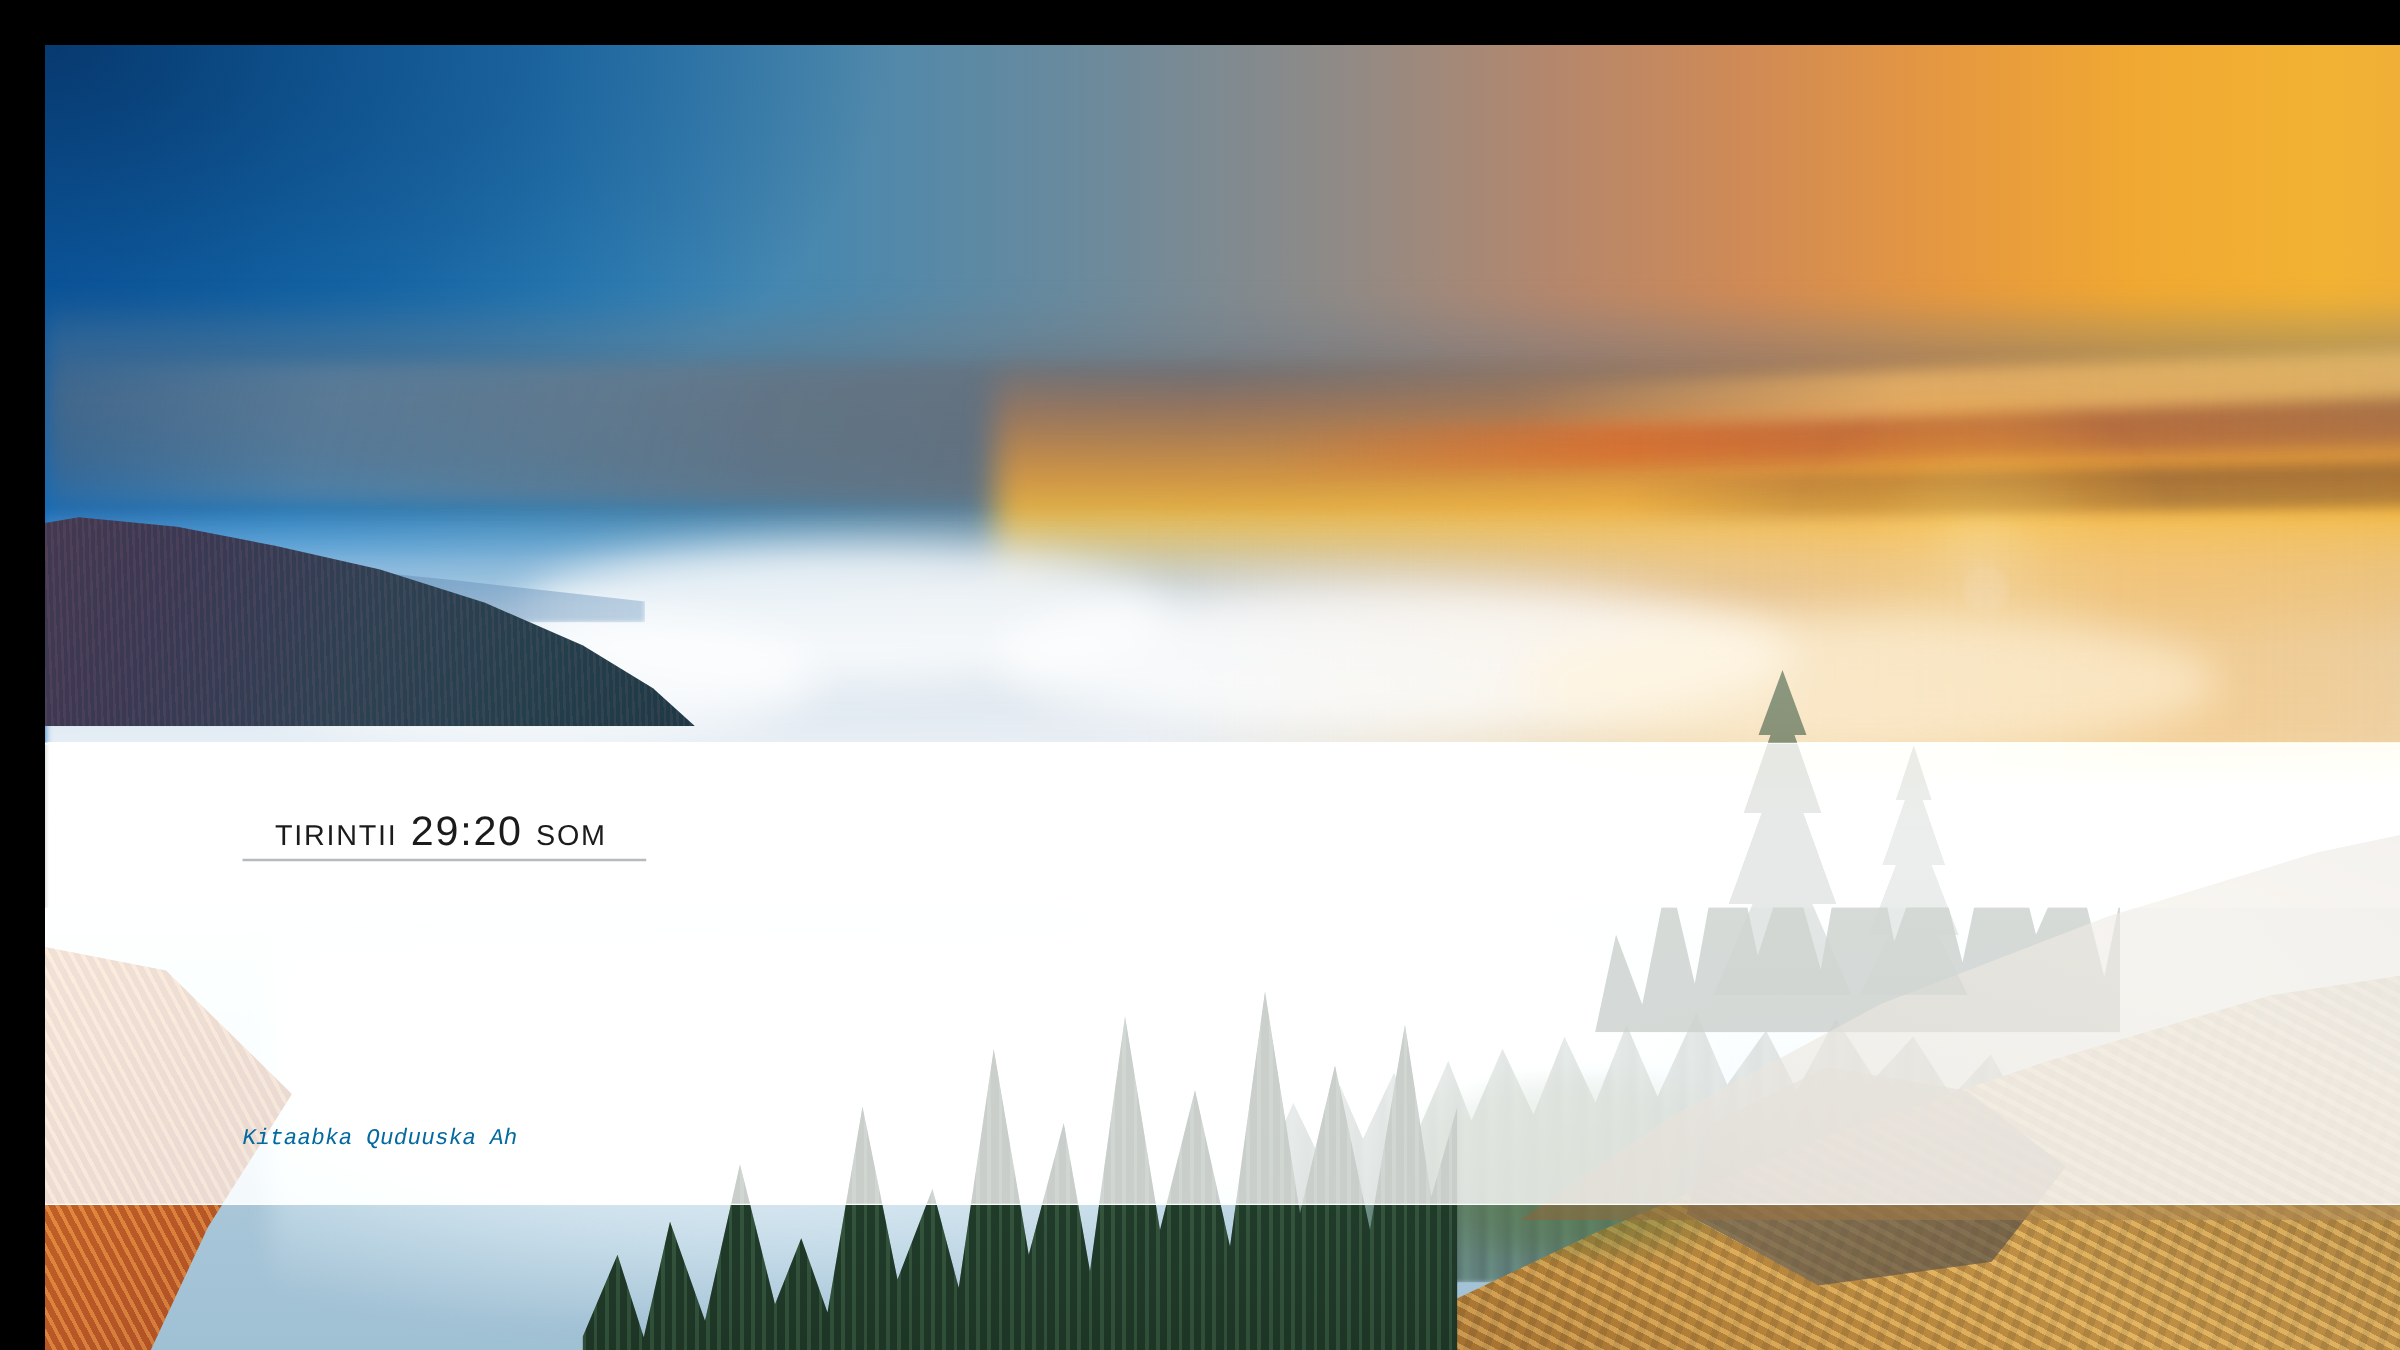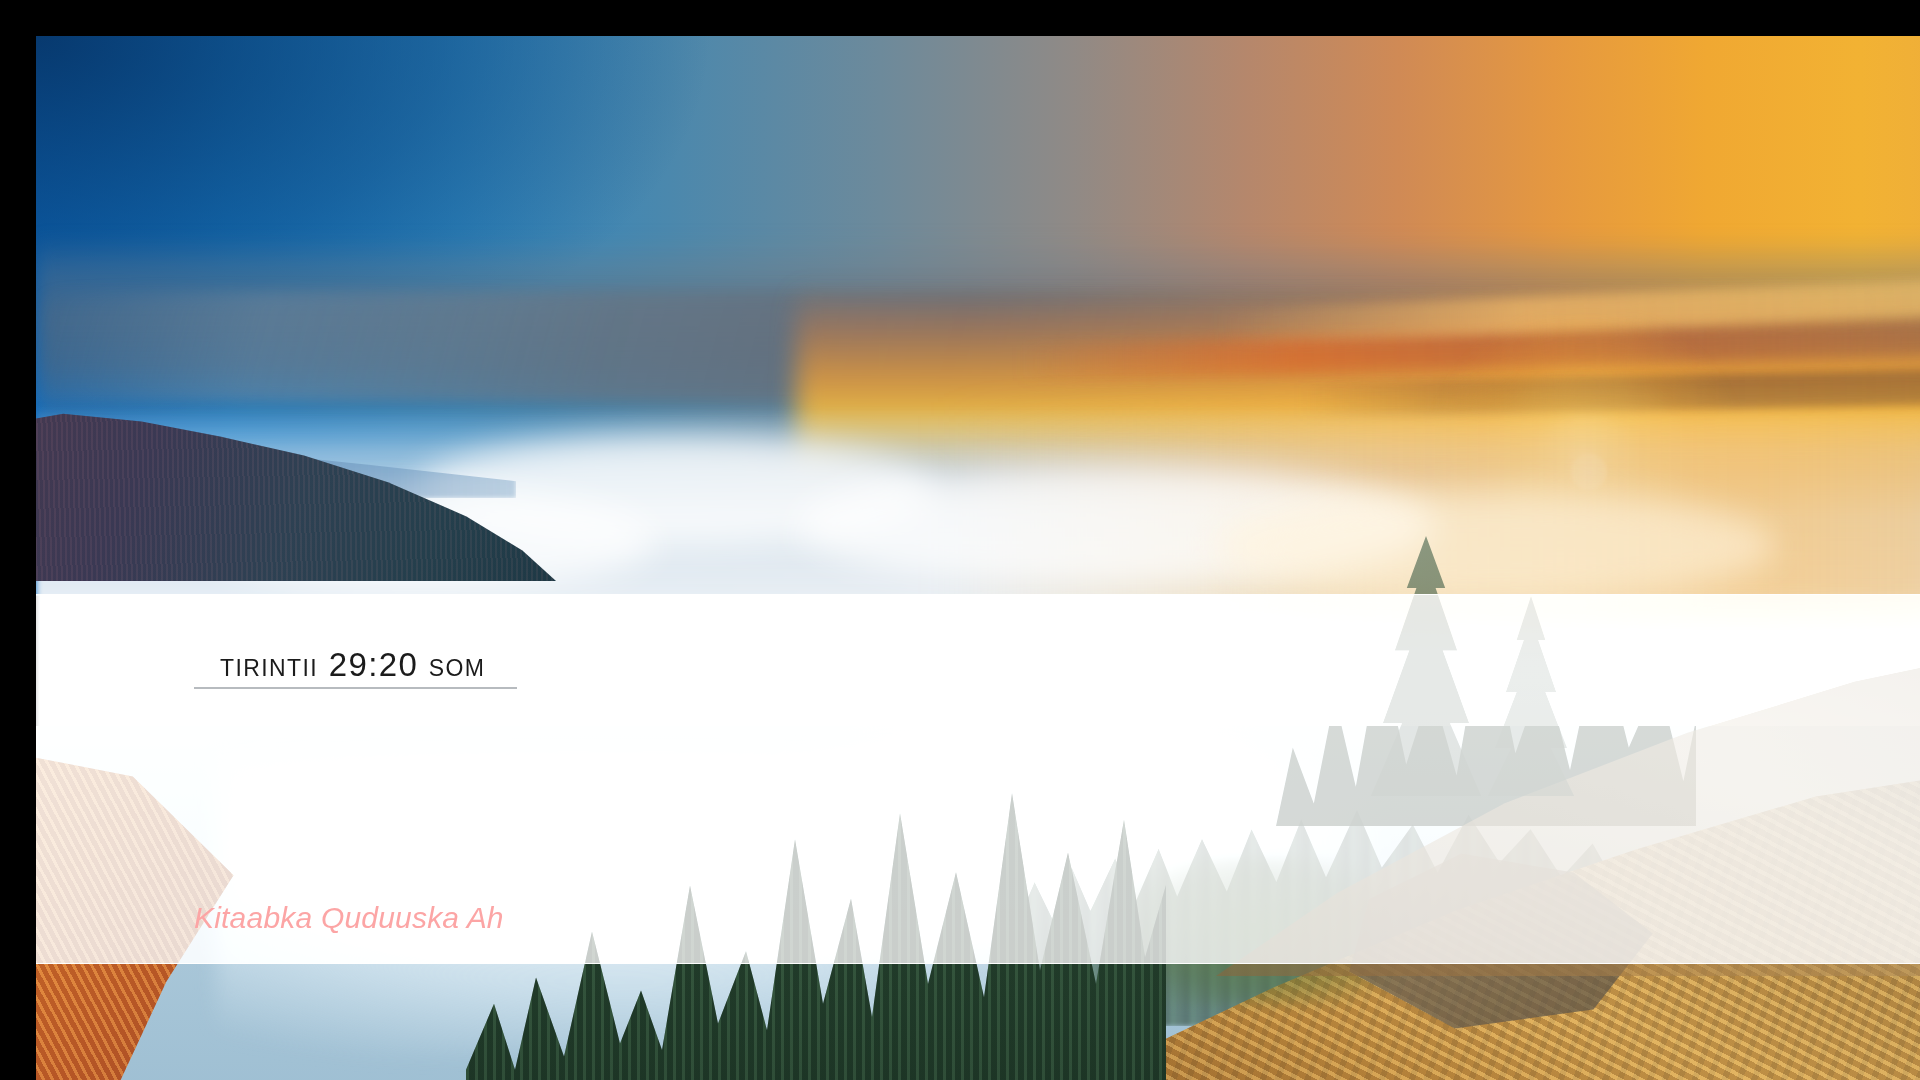--- a/index.html
+++ b/index.html
@@ -389,25 +389,25 @@
     font-weight:300;
     font-size:42px;
     line-height:1.23;
     color:#2b2f33;
     letter-spacing:0.1px;
   }
 
   .attribution {
     position:absolute;
     left:140px; top:288px;
-    font-family:Liberation Sans, sans-serif;
+    font-family:Liberation Mono, monospace;
     font-style:italic;
     font-weight:400;
-    font-size:30px;
-    color:#fca5a5;
+    font-size:18px;
+    color:#0369a1;
     letter-spacing:0.2px;
   }
 </style>
 </head>
 <body>
 
 <div id="stage">
 
   <div class="photo">
 

